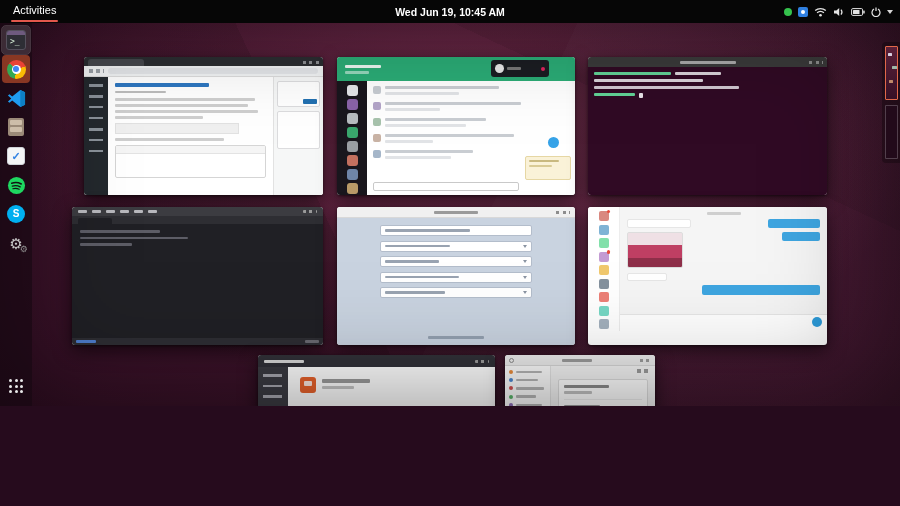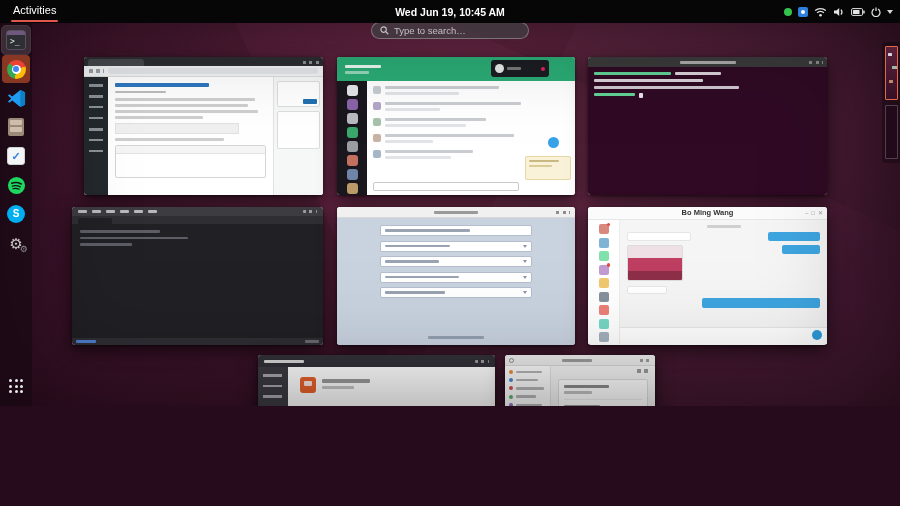--- a/index.html
+++ b/index.html
@@ -274,27 +274,20 @@
           <u></u>
           <u></u>
           <u></u>
           <u></u>
           <u></u>
           <u></u>
       </span>
     </div>
   </div>
 
-  <div class="search">
-    <svg width="9" height="9" viewBox="0 0 10 10">
-      <circle cx="4" cy="4" r="3" fill="none" stroke="#c3bec3" stroke-width="1.3"></circle>
-      <line x1="6.4" y1="6.4" x2="9.2" y2="9.2" stroke="#c3bec3" stroke-width="1.3"></line>
-    </svg>
-    <span class="ph">Type to search…</span>
-  </div>
 
   <div class="ws-strip">
     <div class="ws active">
       <span class="fl" style="left:2px;top:6px;width:4px;height:3px;background:#d8cfe0"></span>
       <span class="fl" style="left:6px;top:19px;width:5px;height:3px;background:#9fb8a8"></span>
       <span class="fl" style="left:3px;top:33px;width:4px;height:3px;background:#c08a6a"></span>
     </div>
     <div class="ws inactive"></div>
   </div>
 
@@ -472,28 +465,20 @@
         <div class="f-row">
             <span class="lbl" style="width:42%"></span>
             <span class="chv"></span>
           </div>
       </div>
       <div class="f-foot"></div>
     </div>
   </div>
 
   <div class="win w6">
-    <div class="wc-title">
-      <span class="t">Bo Ming Wang</span>
-      <span class="wc-ctrl">
-          <span>–</span>
-          <span>□</span>
-          <span>✕</span>
-        </span>
-    </div>
     <div class="wc-body">
       <div class="wc-rail">
         <span class="wc-av b" style="background:#d98880"></span>
         <span class="wc-av" style="background:#7fb3d5"></span>
         <span class="wc-av" style="background:#82e0aa"></span>
         <span class="wc-av b" style="background:#c39bd3"></span>
         <span class="wc-av" style="background:#f0c86e"></span>
         <span class="wc-av" style="background:#85929e"></span>
         <span class="wc-av" style="background:#ec7f76"></span>
         <span class="wc-av" style="background:#76d7c4"></span>

